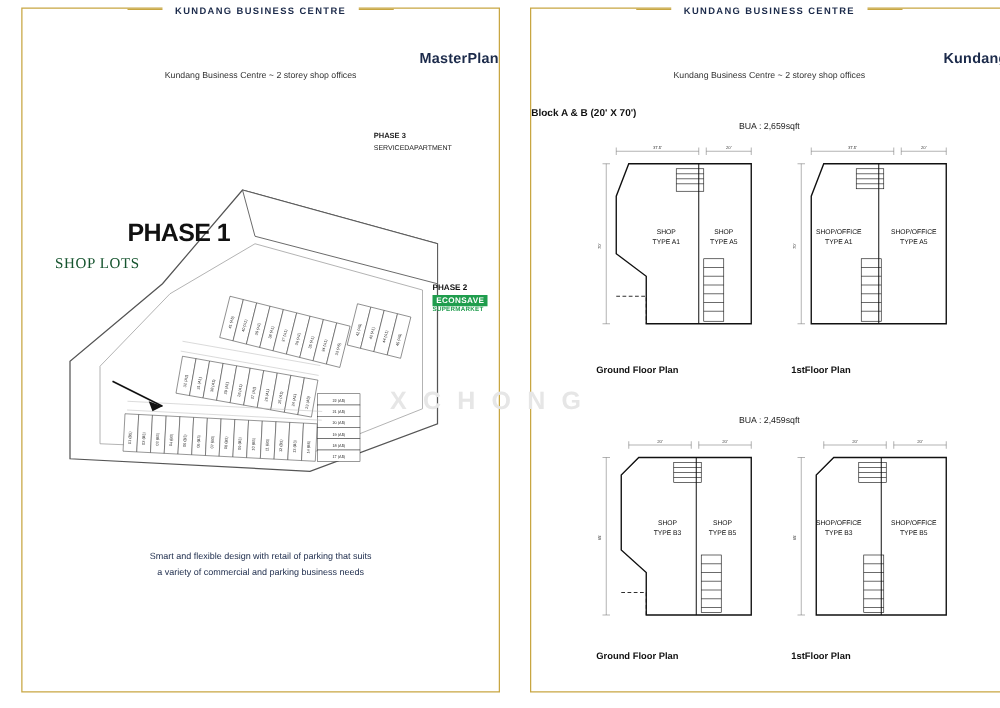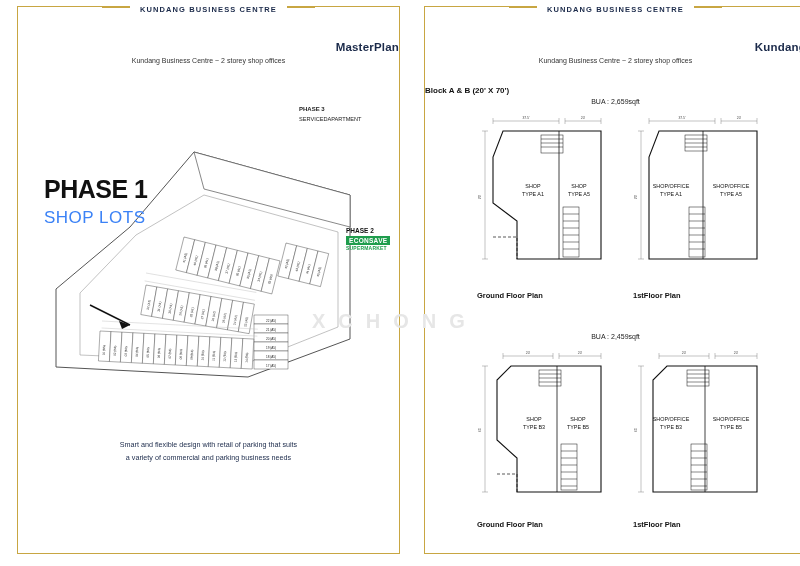--- a/index.html
+++ b/index.html
@@ -87,31 +87,33 @@
     width: 383px;
     height: 390px;
   }
   .phase1-block {
     position: absolute;
     left: 26px;
     top: 100px;
     width: 140px;
   }
   .phase1-title {
-    font-size: 25px;
+    font-size: 20px;
     font-weight: bold;
     color: #111;
     letter-spacing: -0.5px;
     line-height: 1;
+    text-align: right;
   }
   .phase1-sub {
-    font-size: 17px;
-    color: #3b82f6;
+    font-size: 12px;
+    color: #14532d;
     letter-spacing: 0.5px;
     margin-top: 6px;
+    font-family: Liberation Serif, serif;
   }
   .phase3-block {
     position: absolute;
     left: 281px;
     top: 28px;
     font-size: 5.6px;
     color: #222;
     line-height: 1.6;
   }
   .phase3-block .ttl { font-weight: bold; font-size: 6px; }

